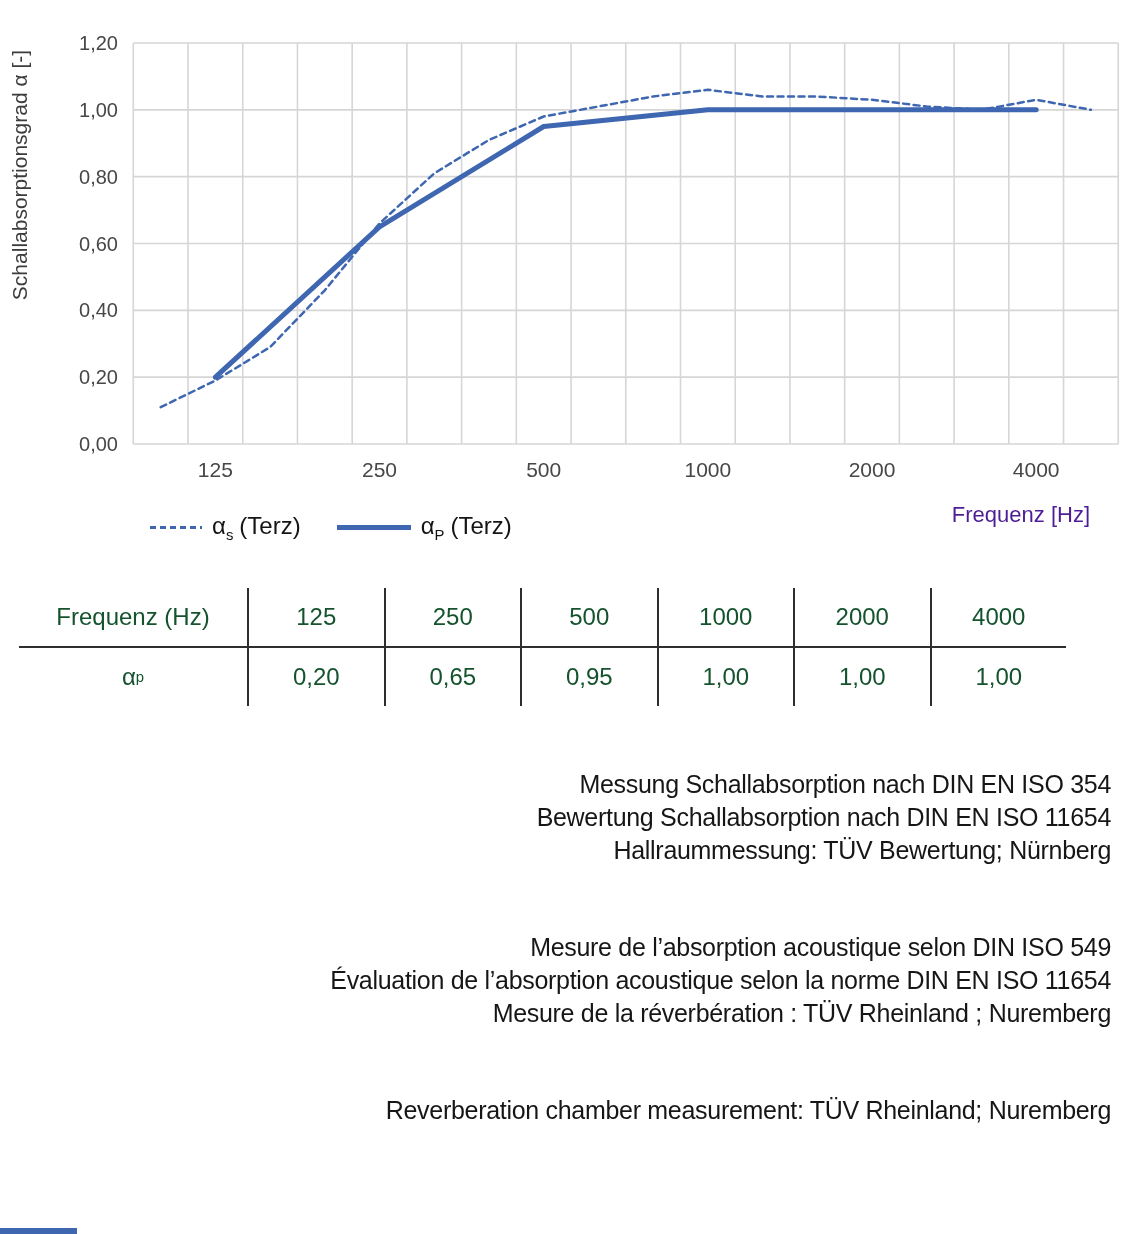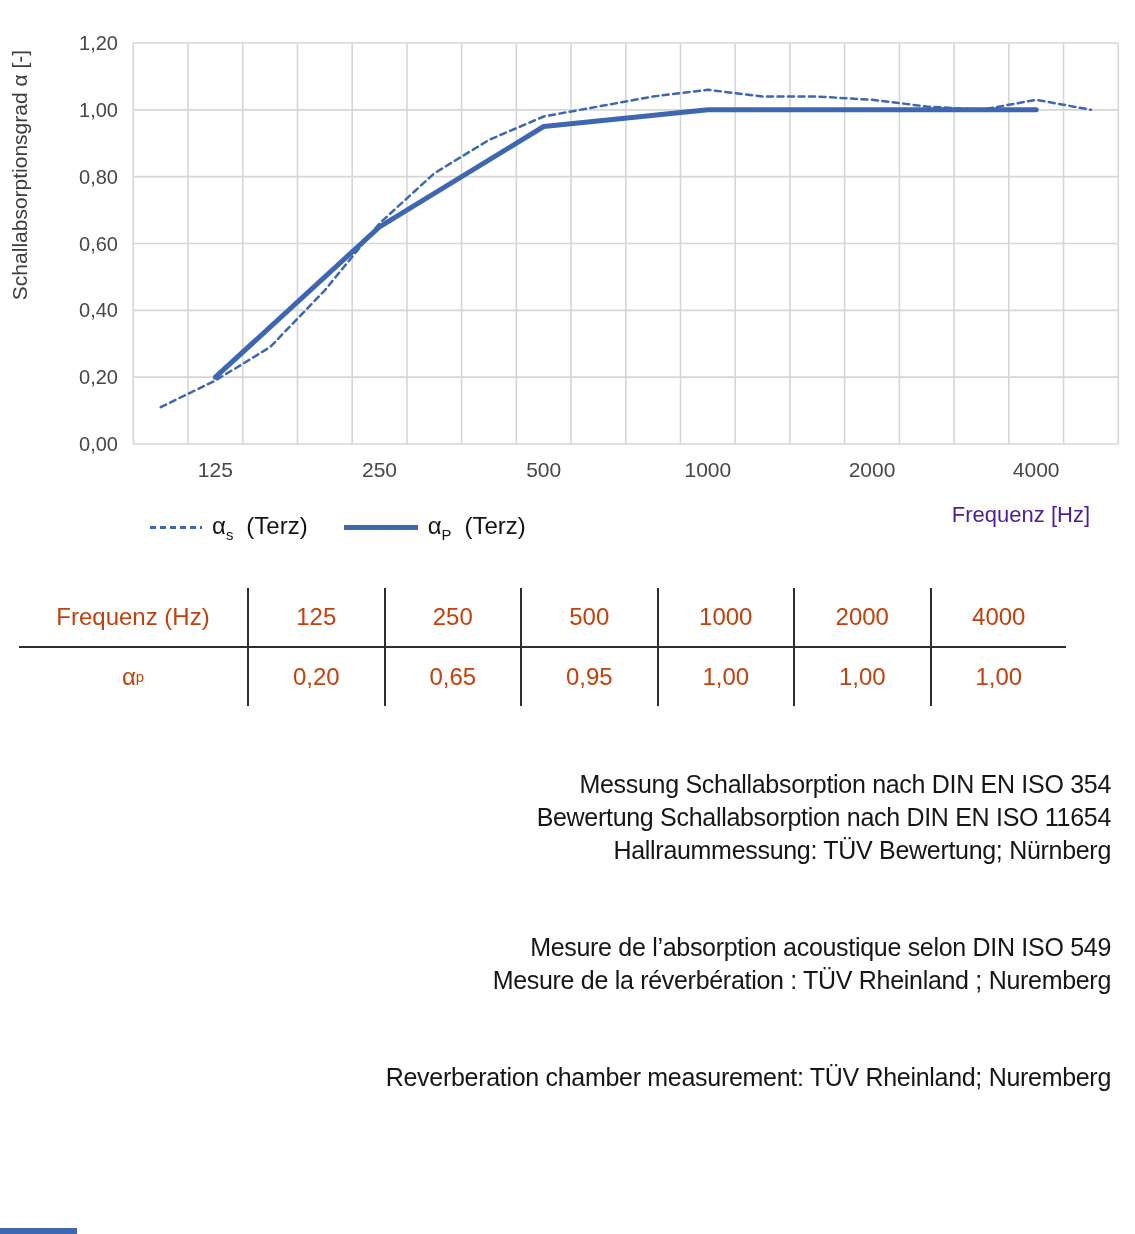--- a/index.html
+++ b/index.html
@@ -11,24 +11,24 @@
   svg text { font-family:"Liberation Sans", sans-serif; }
 
   .freq-axis-label { position:absolute; top:502px; right:45px; font-size:22px; color:#4c1d95; }
 
   .legend { position:absolute; top:512px; left:150px; display:flex; align-items:center; gap:36px; font-size:24px; color:#141414; }
   .legend-item { display:flex; align-items:center; gap:10px; }
   .sample-dashed { width:52px; height:3px;
     background:repeating-linear-gradient(90deg, var(--line) 0 6px, transparent 6px 10px); }
   .sample-solid { width:74px; height:5px; background:var(--line); }
   .legend-label sub, .alpha-label sub { font-size:0.62em; }
-  .legend-label .paren { margin-left:13px; }
+  .legend-label .paren { margin-left:6px; }
 
   .abs-table { position:absolute; left:19px; top:588px; width:1047px; display:grid;
-    grid-template-columns:228px repeat(6, 1fr); font-size:24px; color:#c2410c; }
+    grid-template-columns:228px repeat(6, 1fr); font-size:24px; color:#14532d; }
   .abs-table .cell { height:58px; display:flex; align-items:center; justify-content:center; }
   .abs-table .sep { border-left:2px solid var(--rule); }
   .abs-table .hdr { border-bottom:2px solid var(--rule); }
 
   .notes { position:absolute; top:768px; right:24px; text-align:right;
     font-size:25px; line-height:33px; color:var(--ink); letter-spacing:-0.3px; }
   .note-block { margin:0 0 64px 0; }
 
   .bottom-bar { position:absolute; left:0; bottom:0; width:77px; height:6px; background:var(--line); }
 </style>
@@ -123,20 +123,21 @@
   </div>
 
   <div class="notes">
     <div class="note-block">
       <div>Messung Schallabsorption nach DIN EN ISO 354</div>
       <div>Bewertung Schallabsorption nach DIN EN ISO 11654</div>
       <div>Hallraummessung: TÜV Bewertung; Nürnberg</div>
     </div>
     <div class="note-block">
       <div>Mesure de l’absorption acoustique selon DIN ISO 549</div>
+      <div>Évaluation de l’absorption acoustique selon la norme DIN EN ISO 11654</div>
       <div>Mesure de la réverbération : TÜV Rheinland ; Nuremberg</div>
     </div>
     <div class="note-block">
       <div>Reverberation chamber measurement: TÜV Rheinland; Nuremberg</div>
     </div>
   </div>
 
   <div class="bottom-bar"></div>
 
 </div>

